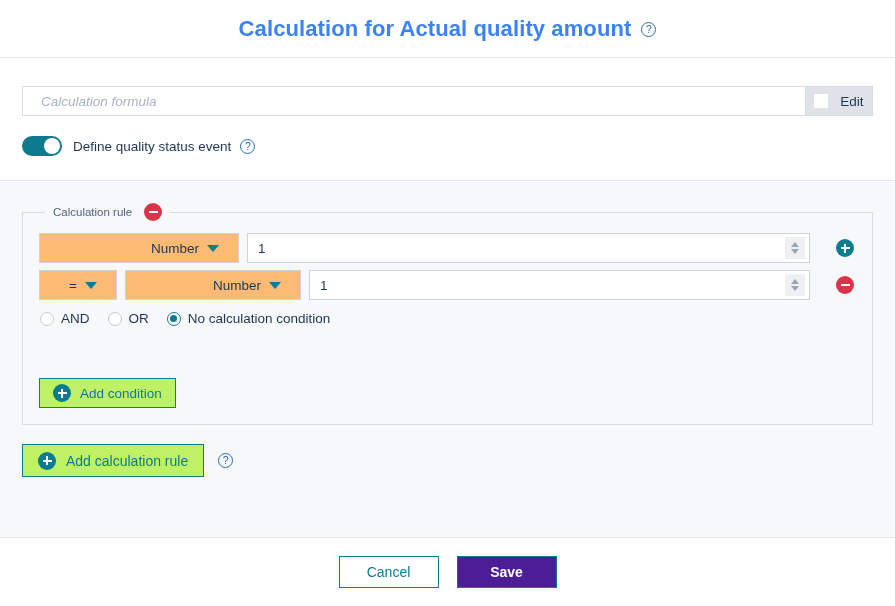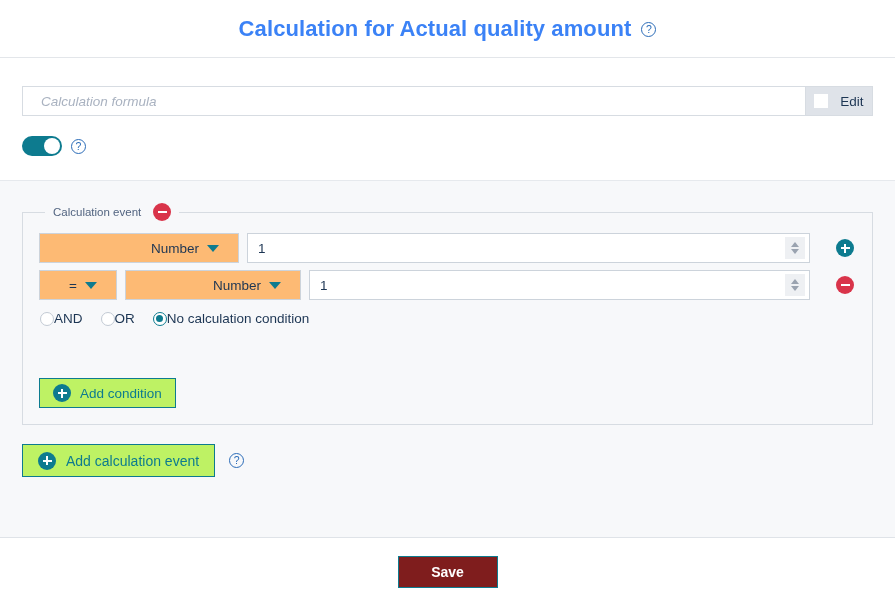--- a/index.html
+++ b/index.html
@@ -304,20 +304,21 @@
     flex: none;
   }
   .radio-circle.selected { border-color: #0d7b8f; }
   .radio-dot {
     width: 7px;
     height: 7px;
     border-radius: 50%;
     background: #0d7b8f;
   }
   .radio-label {
+    margin-left: 7px;
     font-size: 13.5px;
     color: #1c3553;
   }
 
   
   .btn-outline {
     display: inline-flex;
     align-items: center;
     gap: 9px;
     height: 30px;
@@ -361,21 +362,21 @@
     color: #0d7b8f;
     font-size: 14px;
     font-family: "Liberation Sans", sans-serif;
     cursor: pointer;
     box-sizing: border-box;
   }
   .btn-save {
     width: 100px;
     height: 32px;
     border: 1px solid #0d7b8f;
-    background: #7f1d1d;
+    background: #4c1d95;
     color: #ffffff;
     font-size: 14px;
     font-weight: bold;
     font-family: "Liberation Sans", sans-serif;
     cursor: pointer;
     box-sizing: border-box;
   }
 </style>
 </head>
 <body>
@@ -392,30 +393,31 @@
     <div class="edit-button">
       <span class="edit-swatch"></span>
       <span>Edit</span>
     </div>
   </div>
 
   <div class="toggle-row">
     <div class="toggle">
       <div class="toggle-knob"></div>
     </div>
+    <span class="toggle-label">Define quality status event</span>
     <span class="help-icon">?</span>
   </div>
 
 </div>
 
 <div class="content-area">
 
   <fieldset class="rule-panel">
     <legend class="rule-legend">
-      <span>Calculation event</span>
+      <span>Calculation rule</span>
       <span class="circle-btn minus">
         <span class="bar-h"></span>
       </span>
     </legend>
 
     <div class="rule-row">
       <div class="select-box wide">
         <span>Number</span>
         <span class="chevron-down"></span>
       </div>
@@ -484,22 +486,23 @@
       </button>
     </div>
   </fieldset>
 
   <div class="add-rule-row">
     <button class="btn-outline big">
       <span class="circle-btn plus">
         <span class="bar-h"></span>
         <span class="bar-v"></span>
       </span>
-      <span>Add calculation event</span>
+      <span>Add calculation rule</span>
     </button>
     <span class="help-icon">?</span>
   </div>
 
 </div>
 
 <div class="footer">
+  <button class="btn-cancel">Cancel</button>
   <button class="btn-save">Save</button>
 </div>
 
 </body></html>

